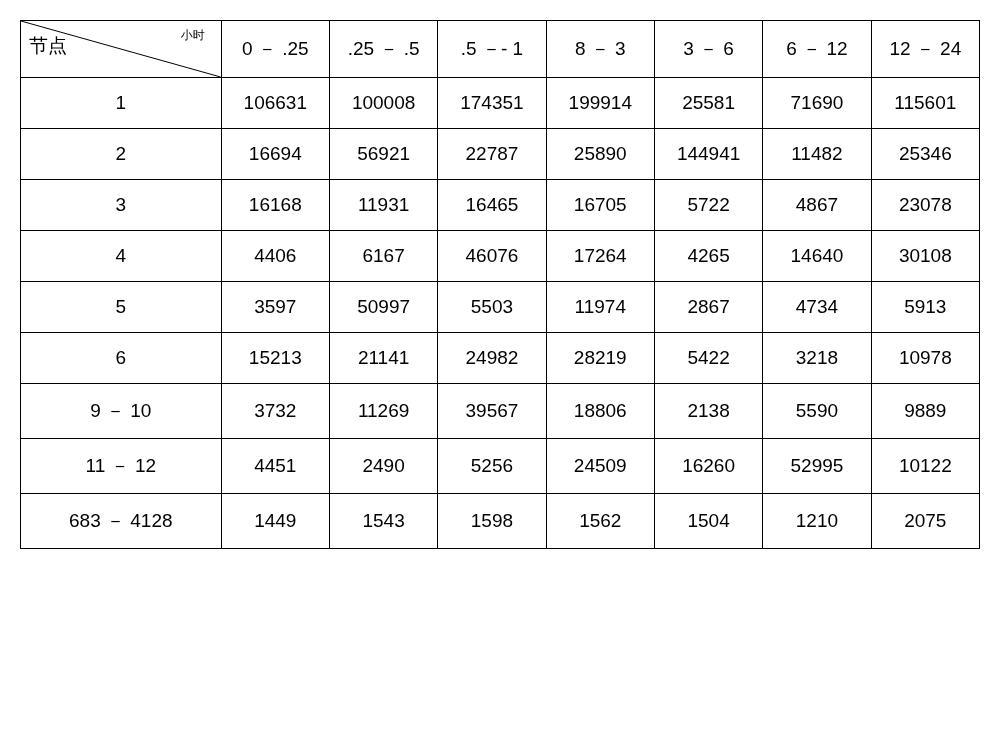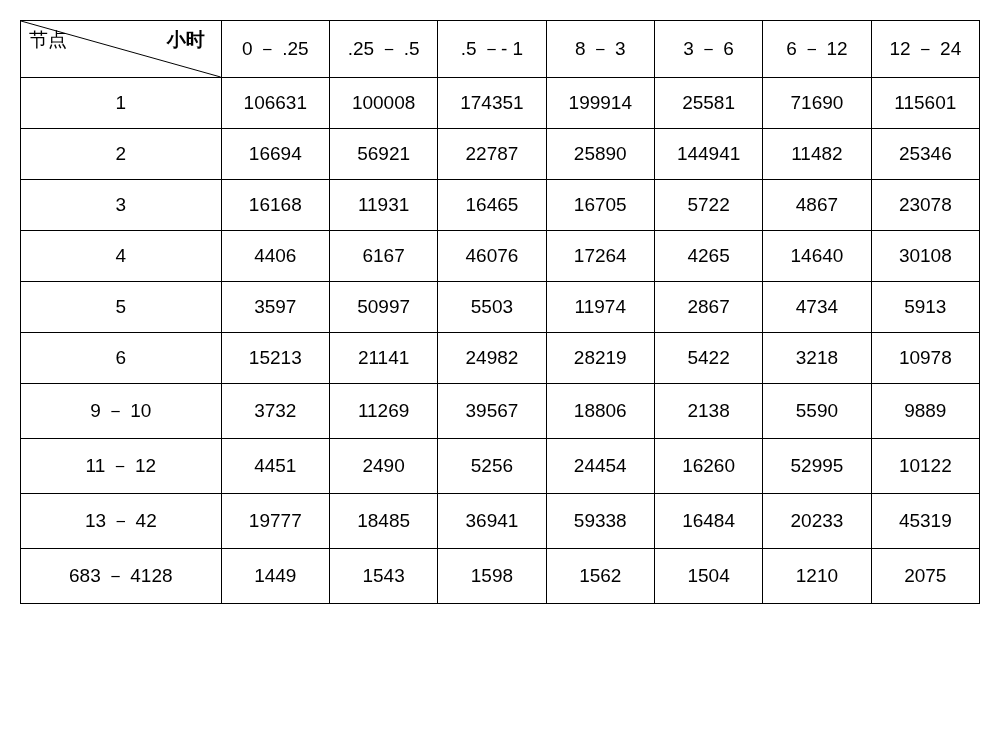--- a/index.html
+++ b/index.html
@@ -28,29 +28,28 @@
       height: 56px;
     }
     th.corner .diag-line {
       position: absolute;
       top: 0; left: 0;
       width: 100%; height: 100%;
     }
     th.corner .row-label {
       position: absolute;
       left: 8px;
-      top: 6px;
+      top: 12px;
       font-size: 19px;
     }
     th.corner .col-label {
       position: absolute;
       right: 16px;
       top: 6px;
-      font-size: 19px;
-      font-weight: bold;
+      font-size: 12px;
     }
     col.first { width: 200px; }
     col.rest { width: 108px; }
   </style>
 </head>
 <body>
 
 <table>
   <colgroup>
     <col class="first">
@@ -149,34 +148,24 @@
         <td>18806</td>
         <td>2138</td>
         <td>5590</td>
         <td>9889</td>
       </tr>
       <tr>
         <td>11 － 12</td>
         <td>4451</td>
         <td>2490</td>
         <td>5256</td>
-        <td>24454</td>
+        <td>24509</td>
         <td>16260</td>
         <td>52995</td>
         <td>10122</td>
-      </tr>
-      <tr>
-        <td>13 － 42</td>
-        <td>19777</td>
-        <td>18485</td>
-        <td>36941</td>
-        <td>59338</td>
-        <td>16484</td>
-        <td>20233</td>
-        <td>45319</td>
       </tr>
       <tr>
         <td>683 － 4128</td>
         <td>1449</td>
         <td>1543</td>
         <td>1598</td>
         <td>1562</td>
         <td>1504</td>
         <td>1210</td>
         <td>2075</td>

